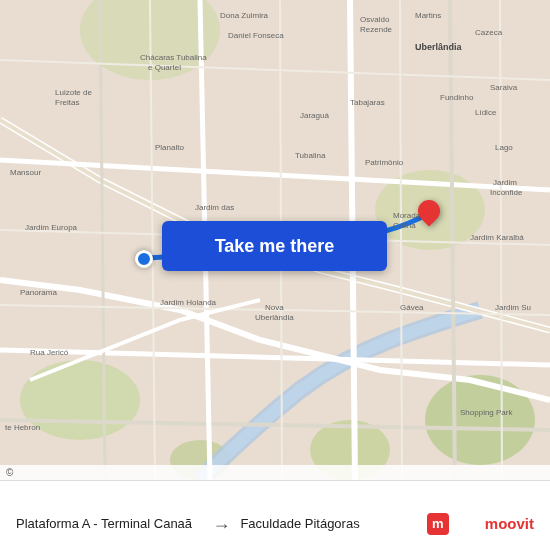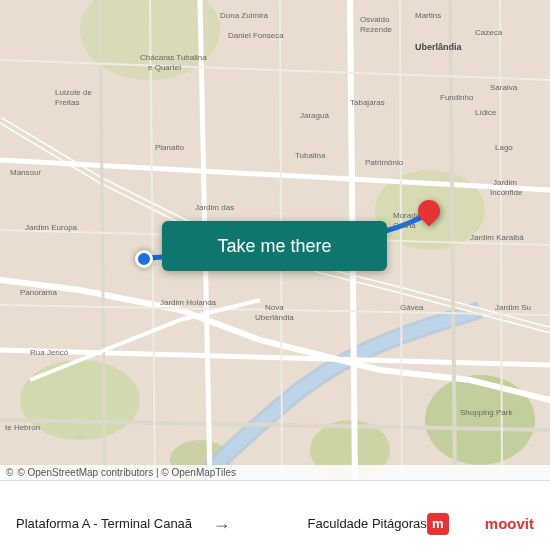--- a/index.html
+++ b/index.html
@@ -28,26 +28,26 @@
       left: 0;
     }
 
     
     #take-me-there-btn {
       position: absolute;
       top: 221px;
       left: 162px;
       width: 225px;
       height: 50px;
-      background-color: #0f766e;
+      background-color: #1d4ed8;
       color: white;
       border: none;
       border-radius: 6px;
       font-size: 18px;
-      font-weight: normal;
+      font-weight: bold;
       cursor: pointer;
       display: flex;
       align-items: center;
       justify-content: center;
       z-index: 10;
       box-shadow: 0 2px 8px rgba(0,0,0,0.3);
     }
 
     
     #origin-marker {
@@ -128,21 +128,21 @@
       color: #555;
       margin: 0 10px;
       flex-shrink: 0;
     }
 
     #route-to {
       font-size: 13px;
       font-weight: 500;
       color: #222;
       flex: 1;
-      text-align: right;
+      text-align: left;
     }
 
     #moovit-logo {
       display: flex;
       align-items: center;
       gap: 4px;
       flex-shrink: 0;
     }
 
     #moovit-logo .logo-text {
@@ -253,21 +253,20 @@
 
   <div id="origin-marker">
   </div>
 
   <div id="dest-marker">
     <div class="pin-head"></div>
   </div>
 
   <div id="attribution">
     <span class="copy-icon">©</span>
-    <span>© OpenStreetMap contributors | © OpenMapTiles</span>
   </div>
 </div>
 
 <div id="bottom-bar">
   <span id="route-from">Plataforma A - Terminal Canaã</span>
 
   <span id="arrow-icon">→</span>
 
   <span id="route-to">Faculdade Pitágoras</span>
 

